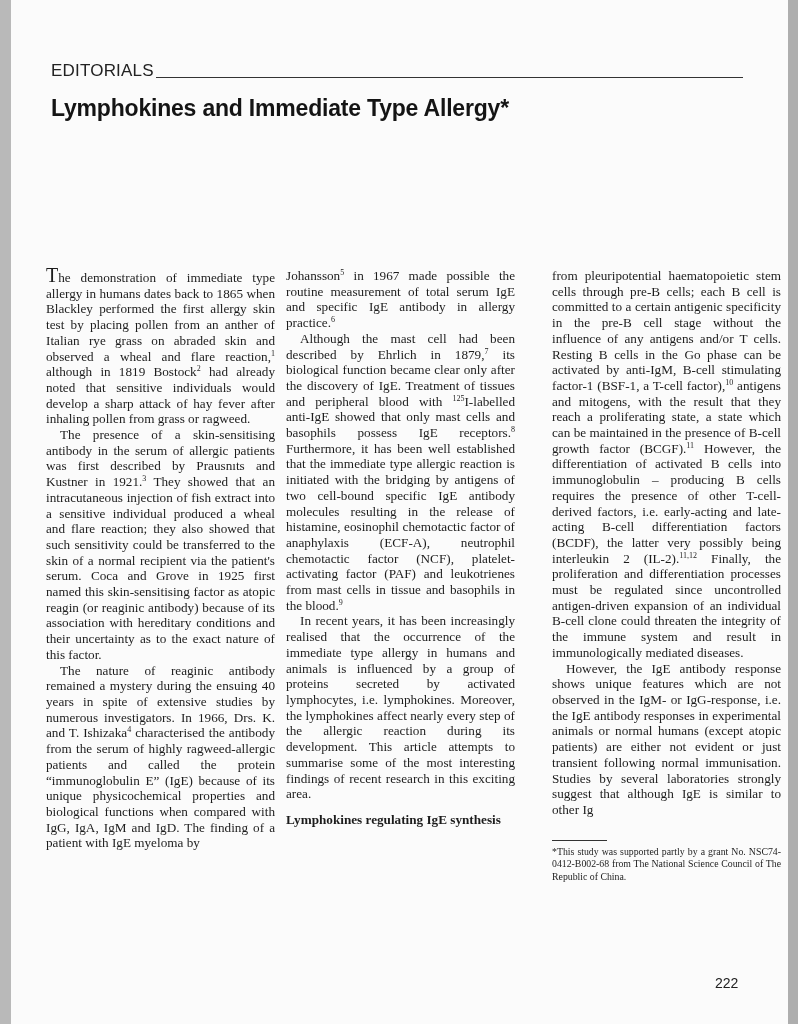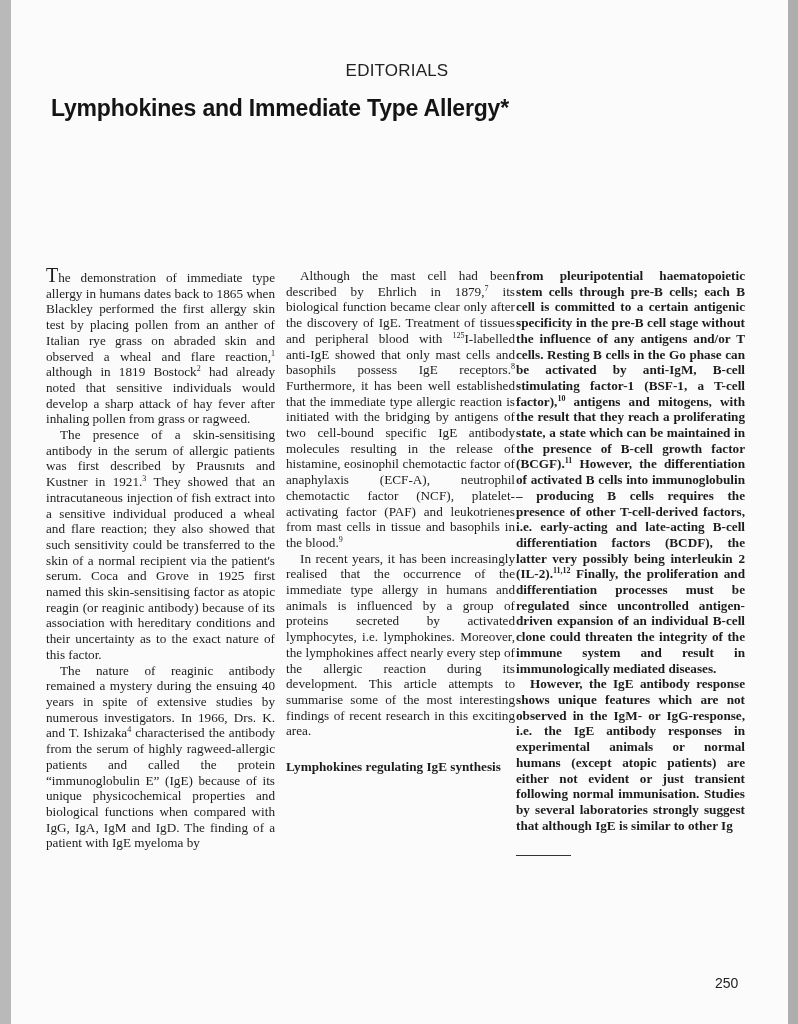--- a/index.html
+++ b/index.html
@@ -9,44 +9,44 @@
     font-family: "Liberation Serif", "DejaVu Serif", serif;
     color: #1c1c1c;
   }
   .page {
     position: absolute; left: 11px; top: 0; width: 777px; height: 1024px;
     background: #fbfbfb;
   }
   .rightedge { position: absolute; left: 788px; top: 0; width: 10px; height: 1024px; background: #aeaeae; }
   .section-head {
     position: absolute; left: 51px; top: 62px; width: 692px;
-    display: flex; align-items: center; flex-direction: column;
+    display: flex; align-items: flex-end;
   }
   .section-head .label {
     font-family: "Liberation Sans", sans-serif; font-size: 17px; letter-spacing: 0.2px;
     color: #222; line-height: 18px;
   }
   .section-head .rule { flex: 1; border-bottom: 1.5px solid #333; margin-left: 2px; margin-bottom: 2px; }
   .title {
     position: absolute; left: 51px; top: 95px;
     font-family: "Liberation Sans", sans-serif; font-weight: bold; font-size: 23px;
     color: #141414; letter-spacing: -0.2px; white-space: nowrap;
   }
   .col {
     position: absolute; top: 268px; width: 229px;
     font-size: 13.2px; line-height: 15.7px; text-align: justify;
   }
   .col1 { left: 46px; }
   .col2 { left: 286px; }
-  .col3 { left: 516px; font-weight: bold; }
+  .col3 { left: 552px; }
   .col p { margin: 0; text-indent: 14px; }
   .col p.noindent { text-indent: 0; }
   .dropcap { font-size: 20px; line-height: 14px; }
   sup { font-size: 8px; line-height: 0; vertical-align: super; }
-  .subhead { font-weight: bold; margin-top: 20px; margin-bottom: 7px; text-align: justify; line-height: 15.7px; }
+  .subhead { font-weight: bold; margin-top: 10px; margin-bottom: 7px; text-align: justify; line-height: 15.7px; }
   .fn-rule { width: 55px; border-top: 1px solid #333; margin-top: 22px; margin-bottom: 5px; }
   .footnote { font-size: 9.8px; line-height: 12.5px; text-align: justify; }
   .page-number {
     position: absolute; left: 715px; top: 975px;
     font-family: "Liberation Sans", sans-serif; font-size: 14px; color: #222;
   }
 </style>
 </head>
 <body>
 
@@ -60,24 +60,26 @@
 
 <div class="title"><span>Lymphokines and Immediate Type Allergy</span><span>*</span></div>
 
 <div class="col col1">
   <p class="noindent"><span class="dropcap">T</span><span>he demonstration of immediate type allergy in humans dates back to 1865 when Blackley performed the first allergy skin test by placing pollen from an anther of Italian rye grass on abraded skin and observed a wheal and flare reaction,</span><sup>1</sup><span> although in 1819 Bostock</span><sup>2</sup><span> had already noted that sensitive individuals would develop a sharp attack of hay fever after inhaling pollen from grass or ragweed.</span></p>
   <p><span>The presence of a skin-sensitising antibody in the serum of allergic patients was first described by Prausnıts and Kustner in 1921.</span><sup>3</sup><span> They showed that an intracutaneous injection of fish extract into a sensitive individual produced a wheal and flare reaction; they also showed that such sensitivity could be transferred to the skin of a normal recipient via the patient's serum.  Coca and Grove in 1925 first named this skin-sensitising factor as atopic reagin (or reaginic antibody) because of its association with hereditary conditions and their uncertainty as to the exact nature of this factor.</span></p>
   <p><span>The nature of reaginic antibody remained a mystery during the ensuing 40 years in spite of extensive studies by numerous investigators. In 1966, Drs. K. and T. Ishizaka</span><sup>4</sup><span> characterised the antibody from the serum of highly ragweed-allergic patients and called the protein “immunoglobulin E” (IgE) because of its unique physicochemical properties and biological functions when compared with IgG, IgA, IgM and IgD.  The finding of a patient with IgE myeloma by</span></p>
 </div>
 
 <div class="col col2">
+  <p class="noindent"><span>Johansson</span><sup>5</sup><span>  in 1967 made possible the routine measurement of total serum IgE and specific IgE antibody in allergy practice.</span><sup>6</sup></p>
   <p><span>Although the mast cell had been described by Ehrlich in 1879,</span><sup>7</sup><span> its biological function became clear only after the discovery of IgE. Treatment of tissues and peripheral blood with </span><sup>125</sup><span>I-labelled anti-IgE showed that only mast cells and basophils possess IgE receptors.</span><sup>8</sup><span> Furthermore, it has been well established that the immediate type allergic reaction is initiated with the bridging by antigens of two cell-bound specific IgE antibody molecules resulting in the release of histamine, eosinophil chemotactic factor of anaphylaxis (ECF-A), neutrophil chemotactic factor (NCF), platelet-activating factor (PAF) and leukotrienes from mast cells in tissue and basophils in the blood.</span><sup>9</sup></p>
   <p><span>In recent years, it has been increasingly realised that the occurrence of the immediate type allergy in humans and animals is influenced by a group of proteins secreted by activated lymphocytes, i.e. lymphokines.  Moreover, the lymphokines affect nearly every step of the allergic reaction during its development. This article attempts to summarise some of the most interesting findings of recent  research in this exciting area.</span></p>
   <div class="subhead">Lymphokines regulating IgE synthesis</div>
 </div>
 
 <div class="col col3">
   <p class="noindent"><span>from pleuripotential haematopoietic stem cells through pre-B cells; each B cell is committed to a certain antigenic specificity in the pre-B cell stage without the influence of any antigens and/or T cells. Resting B cells in the Go phase can be activated by anti-IgM, B-cell stimulating factor-1 (BSF-1, a T-cell factor),</span><sup>10</sup><span> antigens and mitogens, with the result that they reach a proliferating state, a state which can be maintained in the presence of B-cell growth factor (BCGF).</span><sup>11</sup><span> However, the differentiation of activated B cells into immunoglobulin – producing B cells requires the presence of other T-cell-derived factors, i.e. early-acting and late-acting B-cell differentiation factors (BCDF), the latter very possibly being interleukin 2 (IL-2).</span><sup>11,12</sup><span>  Finally, the proliferation and differentiation processes must be regulated since uncontrolled antigen-driven expansion of an individual B-cell clone could threaten the integrity of the immune system and result in immunologically mediated diseases.</span></p>
   <p><span>However, the IgE antibody response shows unique features which are not observed in the IgM- or IgG-response, i.e. the IgE antibody responses in experimental animals or normal humans (except atopic patients)  are either not evident or just transient following normal immunisation. Studies by several laboratories strongly suggest that although IgE is similar to other Ig</span></p>
   <div class="fn-rule"></div>
+  <div class="footnote">*This study was supported partly by a grant No. NSC74-0412-B002-68  from The National Science Council of The Republic of China.</div>
 </div>
 
-<div class="page-number">250</div>
+<div class="page-number">222</div>
 
 </body></html>

